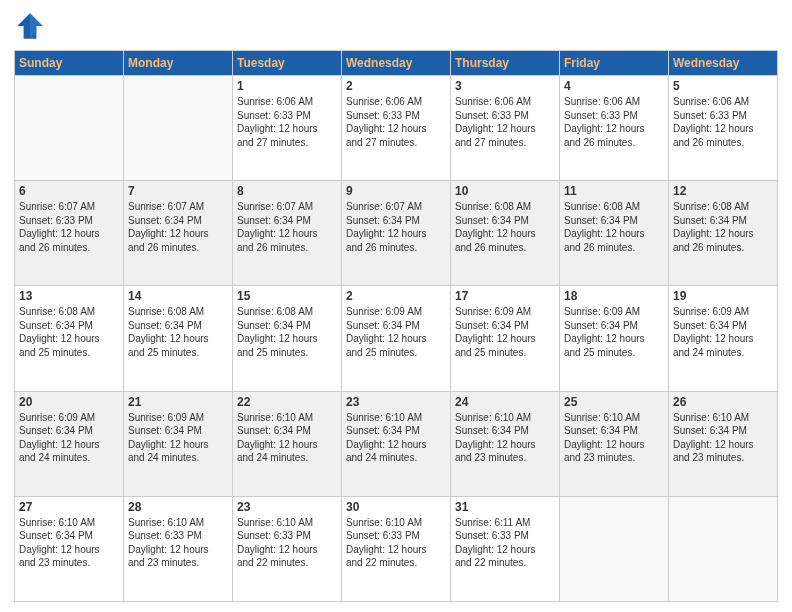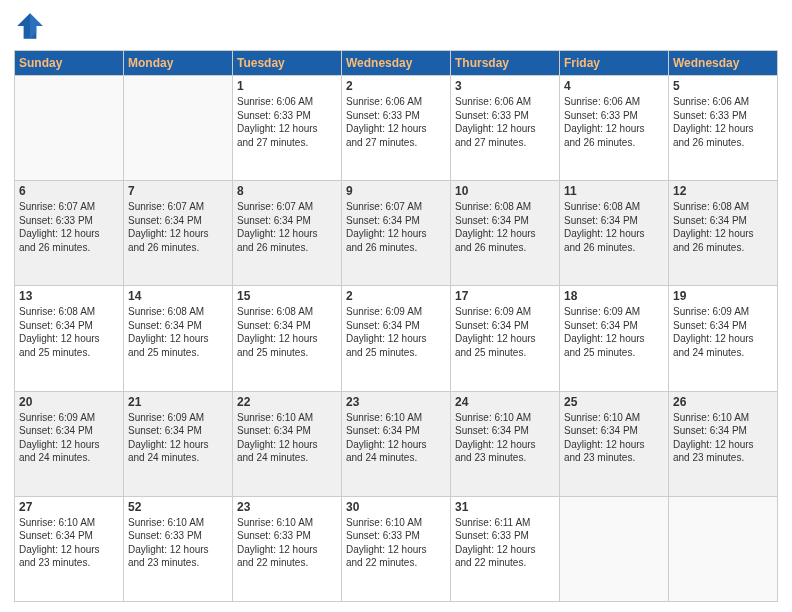--- a/index.html
+++ b/index.html
@@ -305,21 +305,21 @@
           </td>
         </tr>
         <tr>
           <td>
             <span class="day-num">27</span>
             <div class="day-info">Sunrise: 6:10 AM
 Sunset: 6:34 PM
 Daylight: 12 hours and 23 minutes.</div>
           </td>
           <td>
-            <span class="day-num">52</span>
+            <span class="day-num">28</span>
             <div class="day-info">Sunrise: 6:10 AM
 Sunset: 6:33 PM
 Daylight: 12 hours and 23 minutes.</div>
           </td>
           <td>
             <span class="day-num">23</span>
             <div class="day-info">Sunrise: 6:10 AM
 Sunset: 6:33 PM
 Daylight: 12 hours and 22 minutes.</div>
           </td>

